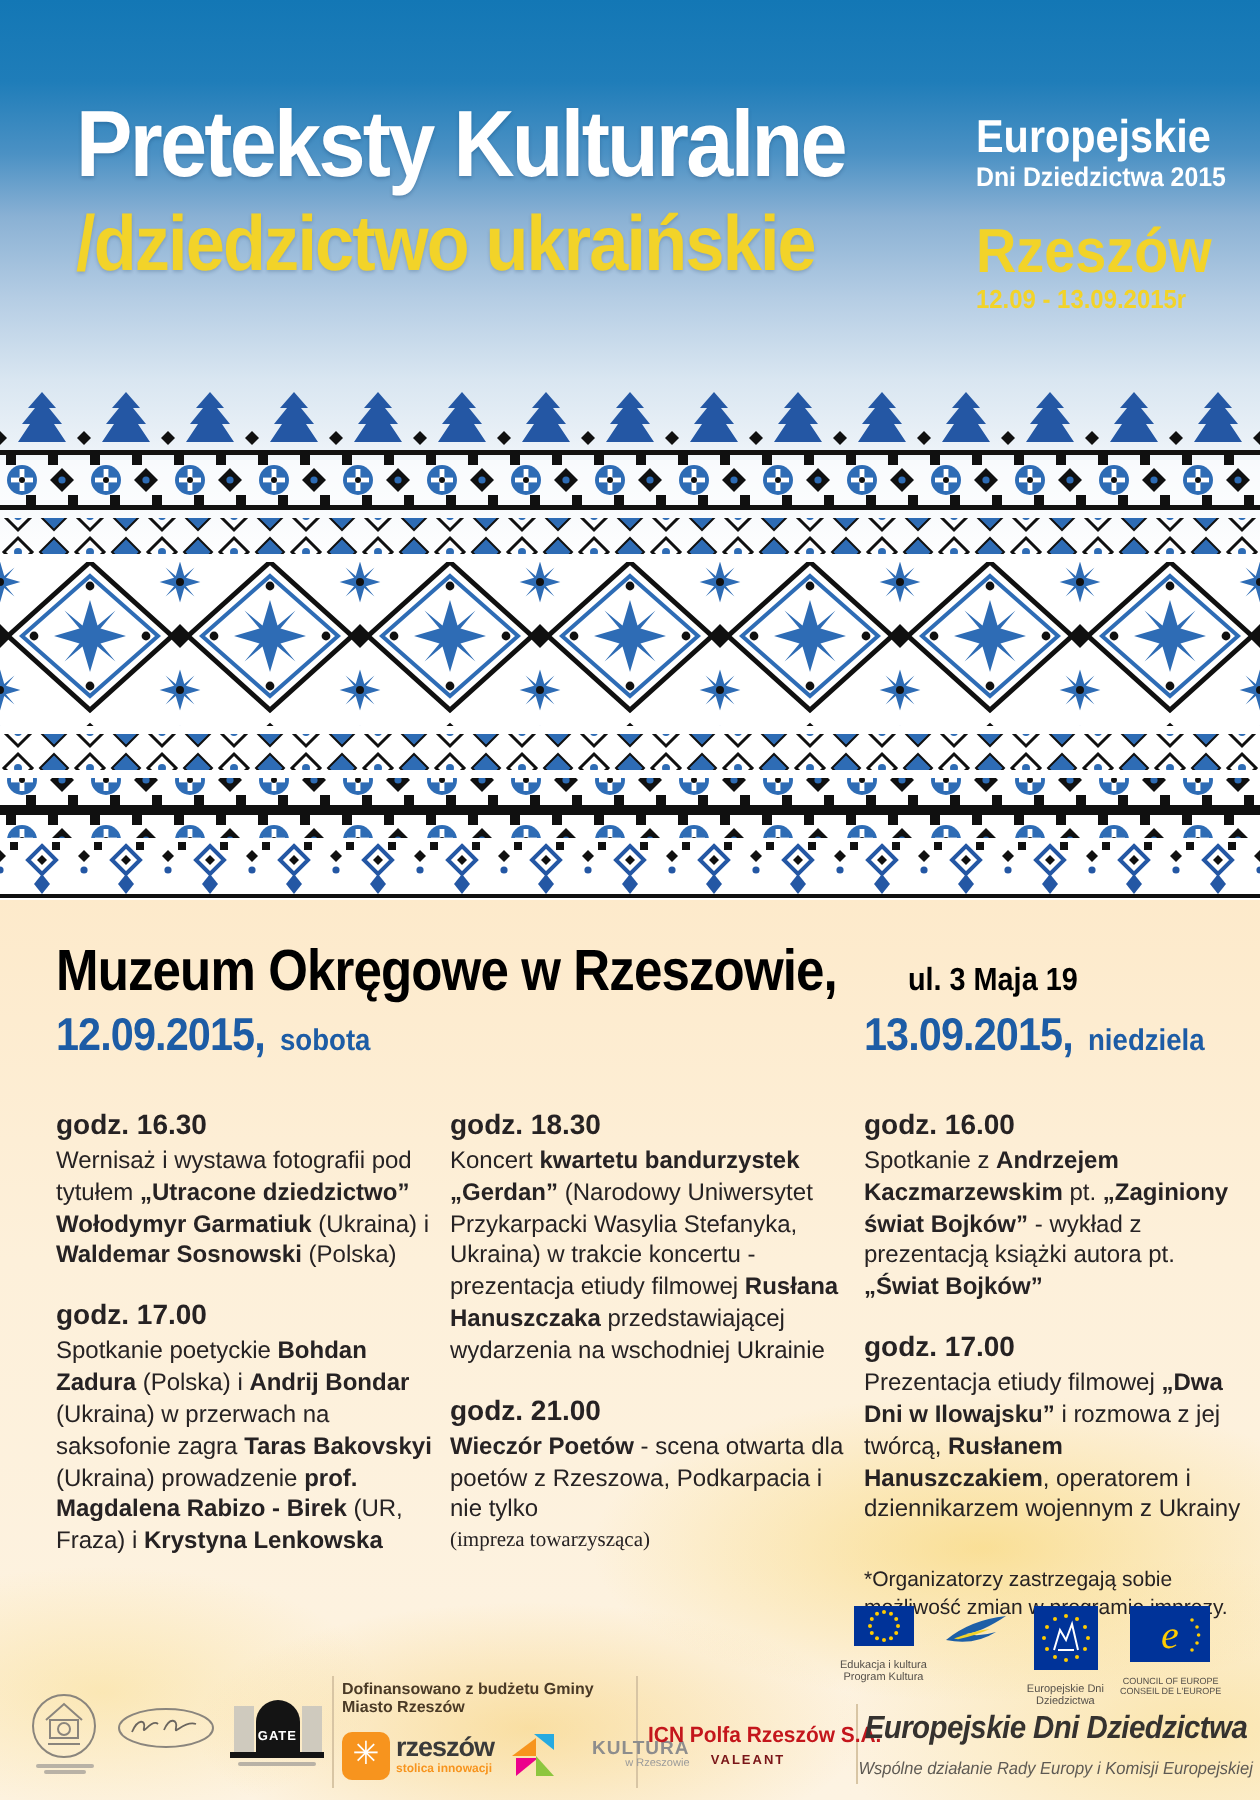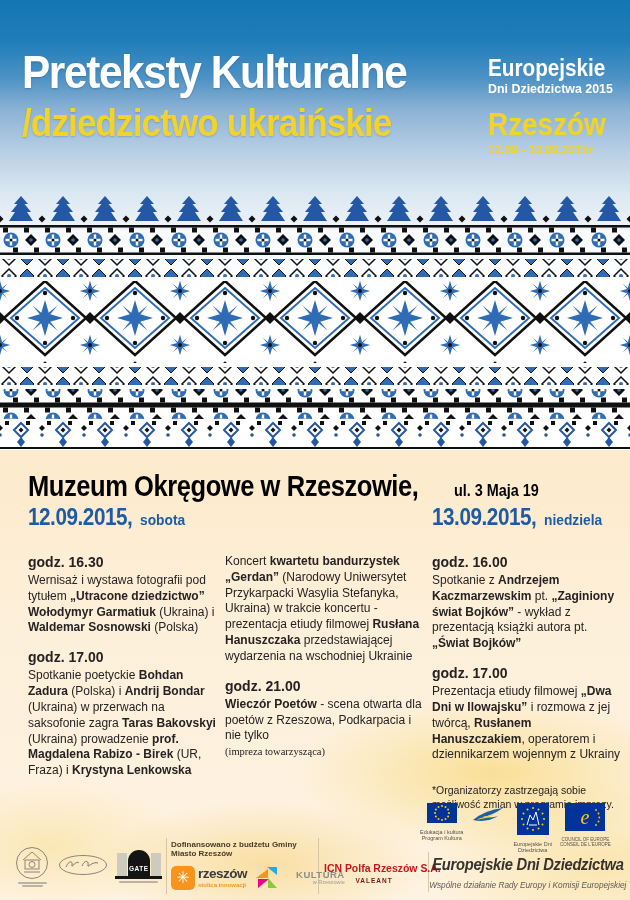--- a/index.html
+++ b/index.html
@@ -6,21 +6,21 @@
   .poster{
     position:relative;width:630px;height:900px;overflow:hidden;
     font-family:"Liberation Sans",sans-serif;background:#fff;
     margin:0 auto;
   }
   
   .hero-bg{
     position:absolute;left:0;top:0;width:630px;height:452px;
     background:linear-gradient(180deg,#1377b5 0%,#1f7db9 9%,#4b91c4 17%,#8ab1d4 24%,#b5cde4 33%,#d9e6f1 42%,#f2f6fa 52%,#ffffff 62%);
   }
-  .title-block{position:absolute;left:22px;top:48px;width:470px;}
+  .title-block{position:absolute;left:38px;top:48px;width:470px;}
   .main-title{
     color:#ffffff;font-size:47px;font-weight:800;letter-spacing:-1.5px;line-height:1.0;
     display:inline-block;transform:scaleX(.9);transform-origin:0 50%;white-space:nowrap;
     text-shadow:0 1px 2px rgba(0,40,80,.25);
   }
   .sub-title{
     color:#f2d329;font-size:39px;font-weight:800;letter-spacing:-1px;line-height:1.0;margin-top:8px;
     display:inline-block;transform:scaleX(.9);transform-origin:0 50%;white-space:nowrap;
     text-shadow:0 1px 2px rgba(0,40,80,.2);
   }
@@ -207,20 +207,21 @@
       <div class="body"><span>Wernisaż i wystawa fotografii pod tytułem </span><span class="b">„Utracone dziedzictwo” Wołodymyr Garmatiuk </span><span>(Ukraina) i </span><span class="b">Waldemar Sosnowski </span><span>(Polska)</span></div>
     </div>
     <div class="event">
       <div class="time">godz. 17.00</div>
       <div class="body"><span>Spotkanie poetyckie </span><span class="b">Bohdan Zadura </span><span>(Polska) i </span><span class="b">Andrij Bondar </span><span>(Ukraina) w przerwach na saksofonie zagra </span><span class="b">Taras Bakovskyi </span><span>(Ukraina) prowadzenie </span><span class="b">prof. Magdalena Rabizo - Birek </span><span>(UR, Fraza) i </span><span class="b">Krystyna Lenkowska</span></div>
     </div>
   </div>
 
   <div class="col col2">
     <div class="event">
+      <div class="time">godz. 18.30</div>
       <div class="body"><span>Koncert </span><span class="b">kwartetu bandurzystek „Gerdan” </span><span>(Narodowy Uniwersytet Przykarpacki Wasylia Stefanyka, Ukraina) w trakcie koncertu - prezentacja etiudy filmowej </span><span class="b">Rusłana Hanuszczaka </span><span>przedstawiającej wydarzenia na wschodniej Ukrainie</span></div>
     </div>
     <div class="event">
       <div class="time">godz. 21.00</div>
       <div class="body"><span class="b">Wieczór Poetów</span><span> - scena otwarta dla poetów z Rzeszowa, Podkarpacia i nie tylko</span><span class="sm">(impreza towarzysząca)</span></div>
     </div>
   </div>
 
   <div class="col col3">
     <div class="event">

